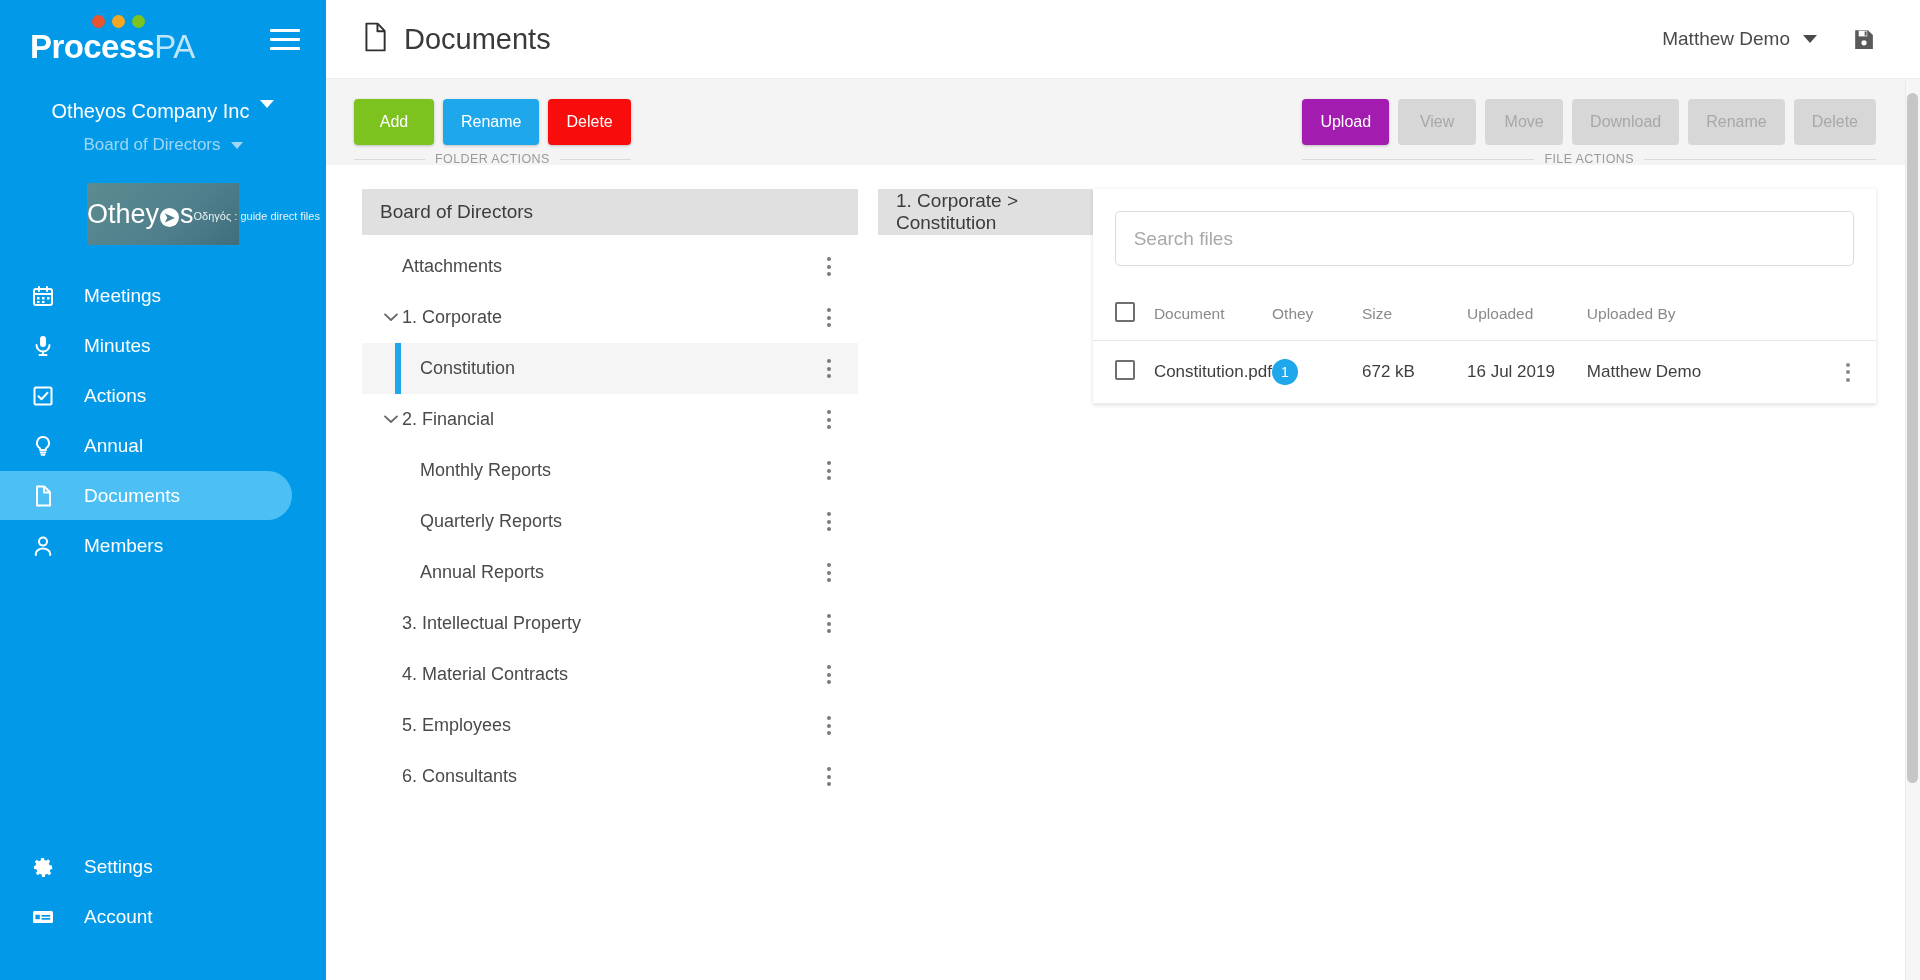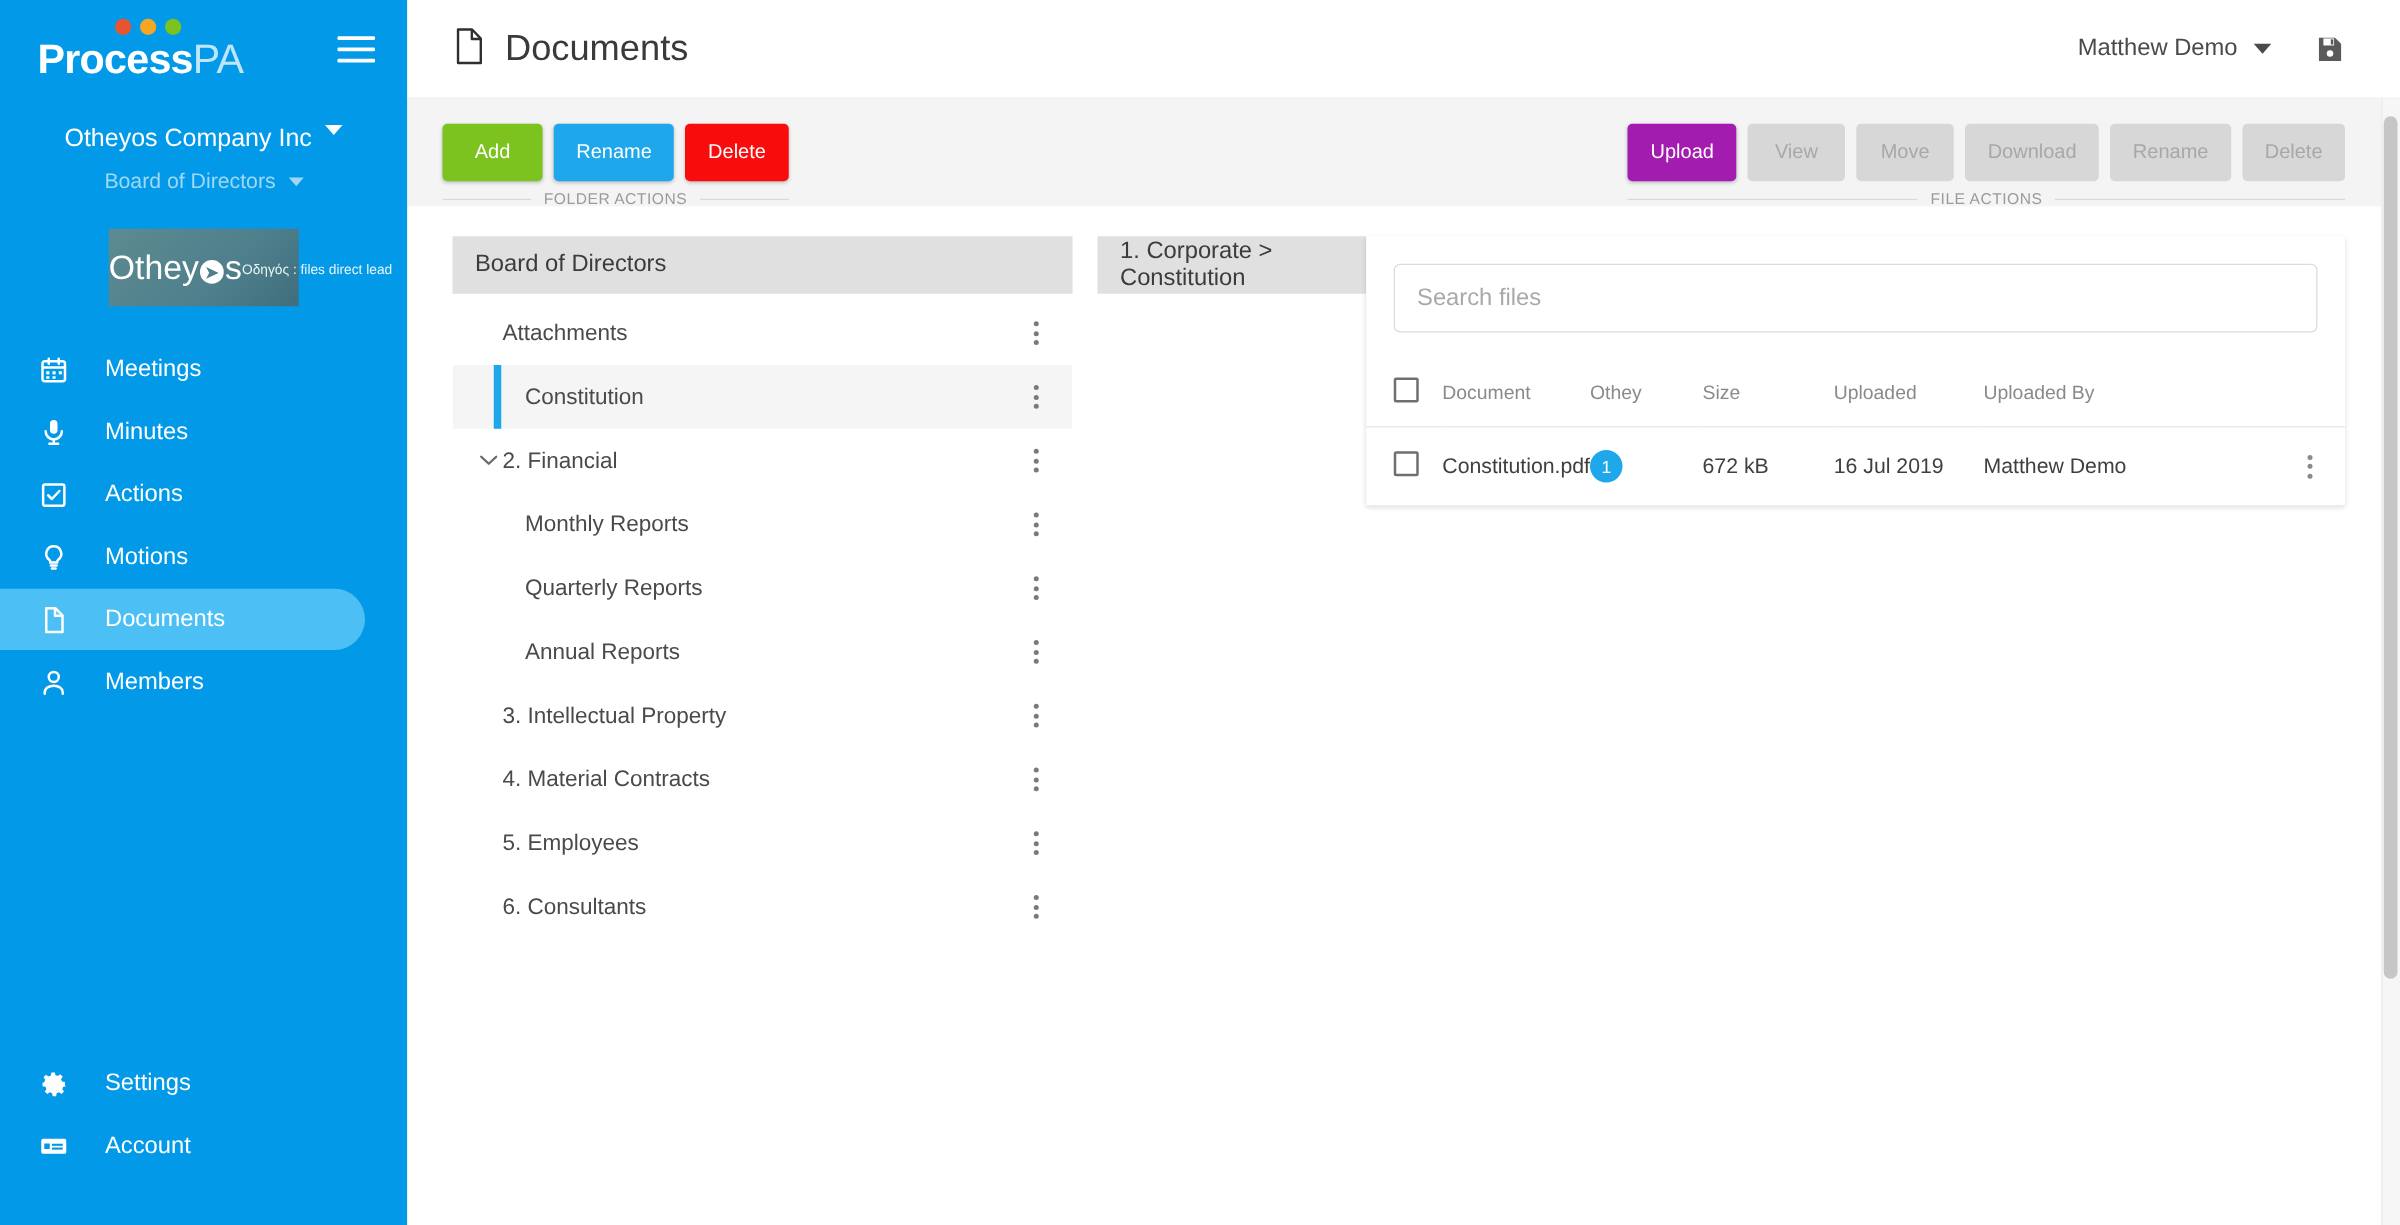--- a/index.html
+++ b/index.html
@@ -232,21 +232,21 @@
         <span class="caret sm"></span>
       </div>
     </div>
 
     <div class="promo">
       <div class="promo-top">
         <span>Othey</span>
           <span class="oglyph">➤</span>
           <span>s</span>
       </div>
-      <div class="promo-sub">Οδηγός : files direct lead</div>
+      <div class="promo-sub">Οδηγός : guide direct files</div>
     </div>
 
     <nav class="nav">
 
       <div class="nav-item">
         <span class="nav-ico">
           <svg width="24" height="24" viewBox="0 0 24 24" fill="none">
               <rect x="3" y="5" width="18" height="16" rx="2" stroke="#fff" stroke-width="2"></rect>
               <path d="M3 10h18" stroke="#fff" stroke-width="2"></path>
               <path d="M8 3v4M16 3v4" stroke="#fff" stroke-width="2" stroke-linecap="round"></path>
@@ -283,21 +283,21 @@
       </div>
 
       <div class="nav-item">
         <span class="nav-ico">
           <svg width="24" height="24" viewBox="0 0 24 24" fill="none">
               <path d="M12 3a6 6 0 0 0-3.6 10.8c.6.5.9 1.1.9 1.8v.4h5.4v-.4c0-.7.3-1.3.9-1.8A6 6 0 0 0 12 3z" stroke="#fff" stroke-width="2" fill="none"></path>
               <path d="M9.7 18.4h4.6" stroke="#fff" stroke-width="2" stroke-linecap="round"></path>
               <path d="M10.6 20.8h2.8" stroke="#fff" stroke-width="2" stroke-linecap="round"></path>
             </svg>
         </span>
-        <span class="nav-label">Motions</span>
+        <span class="nav-label">Annual</span>
       </div>
 
       <div class="nav-item active">
         <span class="nav-ico">
           <svg width="24" height="24" viewBox="0 0 24 24" fill="none">
               <path d="M6 2.5h7.2L19 8.3V21.5H6V2.5z" stroke="#fff" stroke-width="2" stroke-linejoin="round" fill="none"></path>
               <path d="M13 2.8V8.6h5.6" stroke="#fff" stroke-width="2" stroke-linejoin="round" fill="none"></path>
             </svg>
         </span>
         <span class="nav-label">Documents</span>
@@ -407,20 +407,34 @@
             <span class="chev"></span>
             <span class="tree-label">Attachments</span>
             <span class="tree-spacer"></span>
             <span class="kebab">
                 <i></i>
                 <i></i>
                 <i></i>
               </span>
           </div>
 
+          <div class="tree-row d0">
+            <span class="chev">
+              <svg width="14" height="9" viewBox="0 0 14 9">
+                  <path d="M1 1.4L7 7l6-5.6" stroke="#6b6b6b" stroke-width="1.9" fill="none" stroke-linecap="round" stroke-linejoin="round"></path>
+                </svg>
+            </span>
+            <span class="tree-label">1. Corporate</span>
+            <span class="tree-spacer"></span>
+            <span class="kebab">
+                <i></i>
+                <i></i>
+                <i></i>
+              </span>
+          </div>
 
           <div class="tree-row sel d2">
             <span class="tree-label">Constitution</span>
             <span class="tree-spacer"></span>
             <span class="kebab">
                 <i></i>
                 <i></i>
                 <i></i>
               </span>
           </div>

